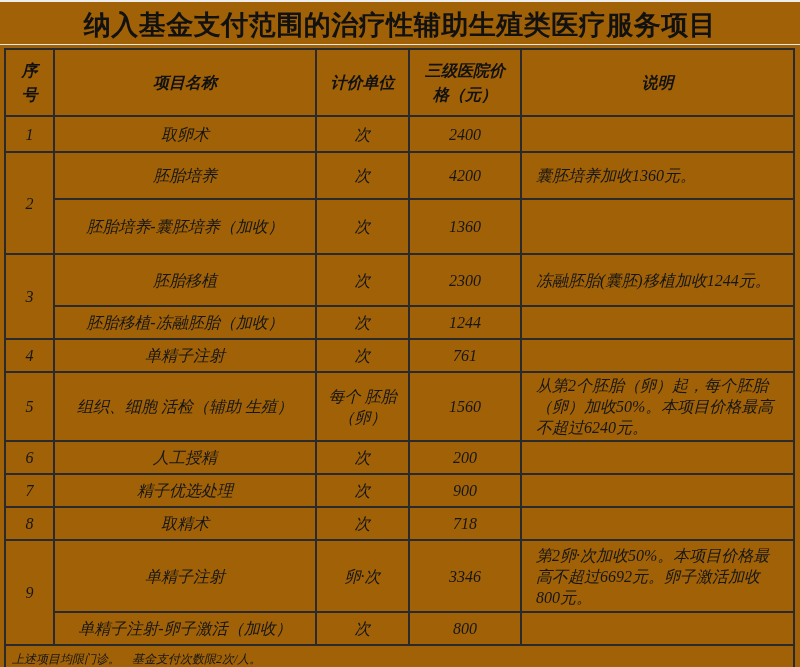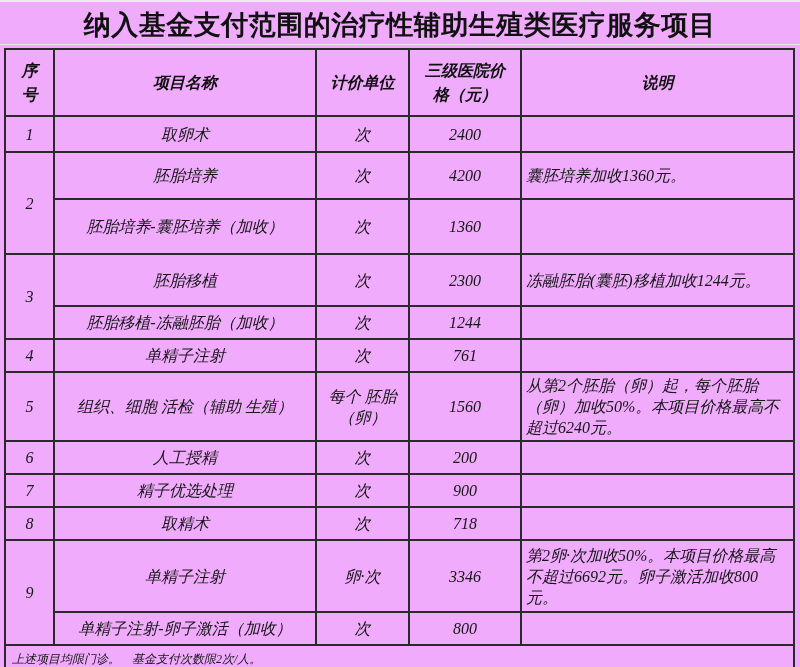--- a/index.html
+++ b/index.html
@@ -1,21 +1,21 @@
 <!DOCTYPE html>
 <html style="--border: #2a2a2a; --text: #161616;"><head>
 <meta charset="utf-8">
 <style>
   :root{
     --border:#2a2a2a;
     --text:#161616;
   }
   html,body{margin:0;padding:0;}
   .page{
-    width:800px;height:667px;background:#f0abfc;position:relative;
+    width:800px;height:667px;background:#a16207;position:relative;
     font-family:"Liberation Serif","DejaVu Serif",serif;color:var(--text);
     overflow:hidden;
   }
   .top-band{position:absolute;top:0;left:0;width:800px;height:2px;background:#ededed;}
   .title-wrap{height:48px;position:relative;}
   .page-title{
     width:800px;text-align:center;padding-top:7px;
     font-family:"Liberation Sans","DejaVu Sans",sans-serif;
     font-weight:700;font-size:27px;letter-spacing:0.5px;color:#111;
   }
@@ -34,21 +34,21 @@
     font-weight:700;font-size:16px;text-align:center;vertical-align:middle;
     padding:2px 8px;line-height:1.45;color:#111;
   }
   .price-table td{
     font-size:16px;vertical-align:middle;line-height:21px;color:var(--text);
   }
   td.col-no{text-align:center;padding:0 2px;}
   td.col-name{text-align:center;padding:5px 6px;}
   td.col-unit{text-align:center;padding:2px 4px;}
   td.col-price{text-align:center;padding:2px 20px;}
-  td.col-note{text-align:left;padding:2px 4px;}
+  td.col-note{text-align:left;padding:2px 14px;}
   tr.footnote-row{height:28px;}
   td.footnote-cell{text-align:left;padding:2px 6px;font-size:12px;}
   .partial-strip{position:relative;width:800px;height:13px;background:#ffffff;}
   .partial-strip .tick{position:absolute;top:0;width:2px;height:7px;background:#d2d2d2;}
   .partial-strip .cropped-row-edge{position:absolute;top:8px;left:0;width:800px;height:3px;background:#575757;}
 </style>
 </head>
 <body>
 
 <div class="page">

